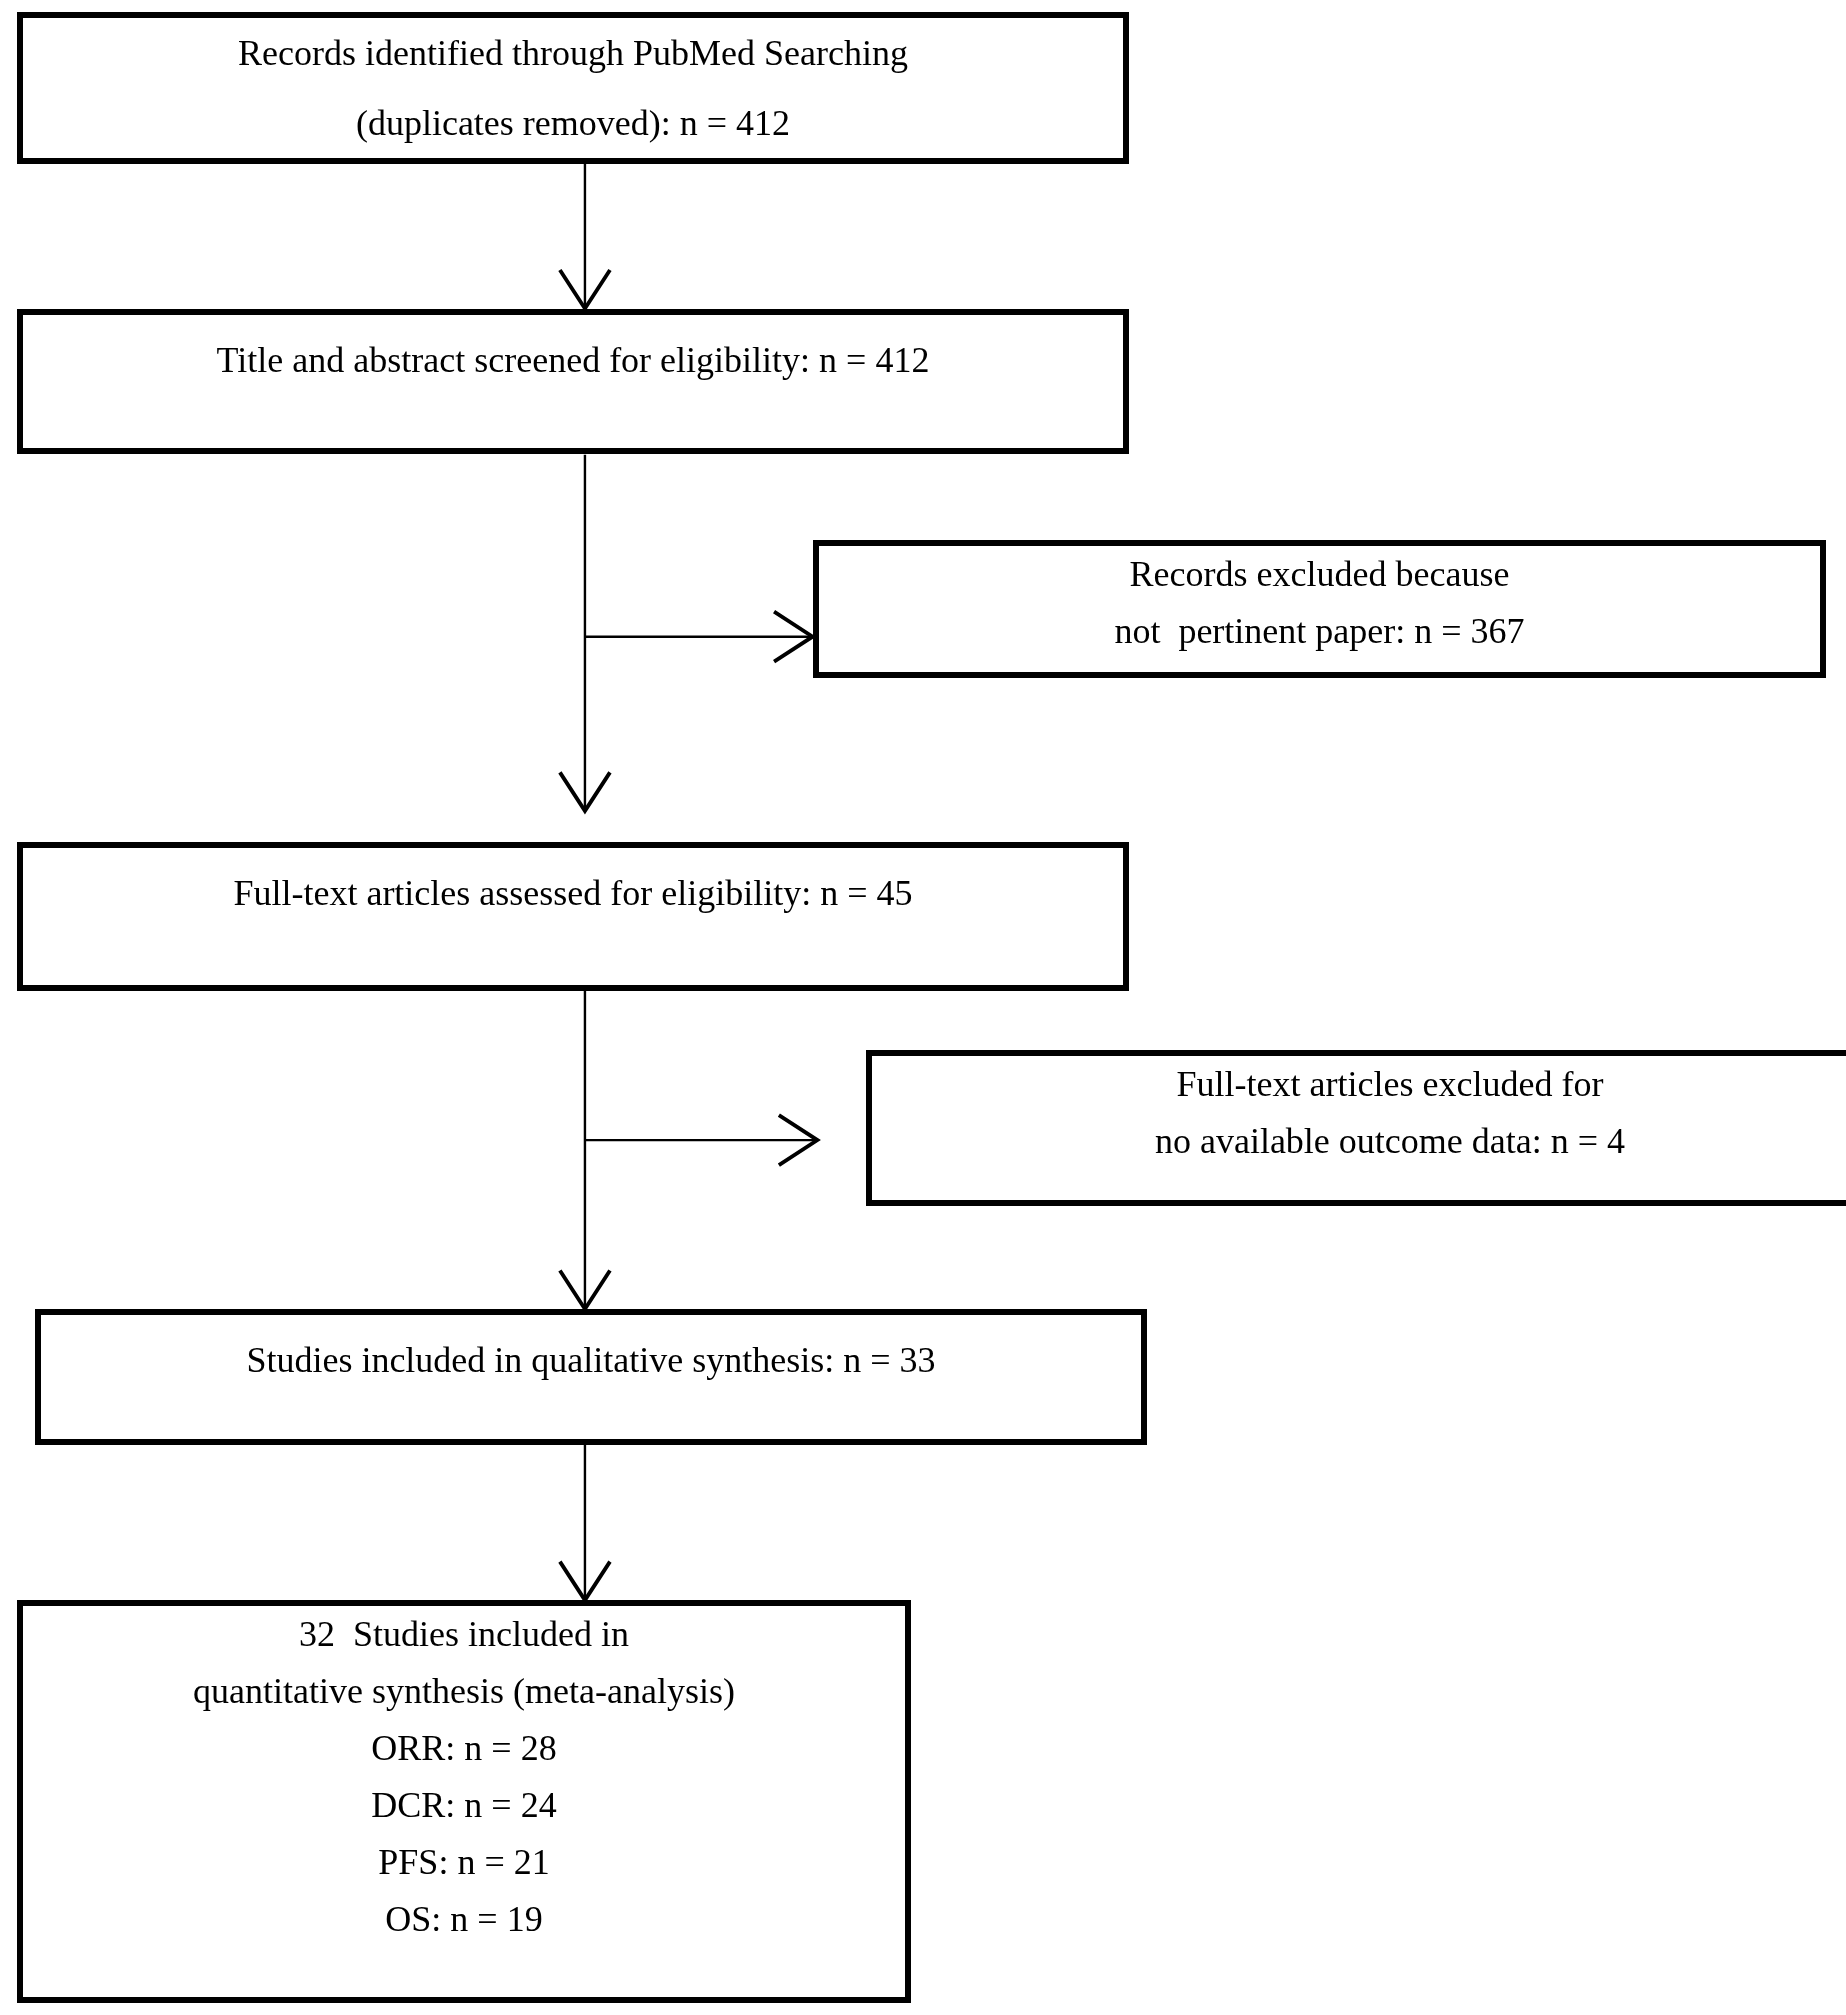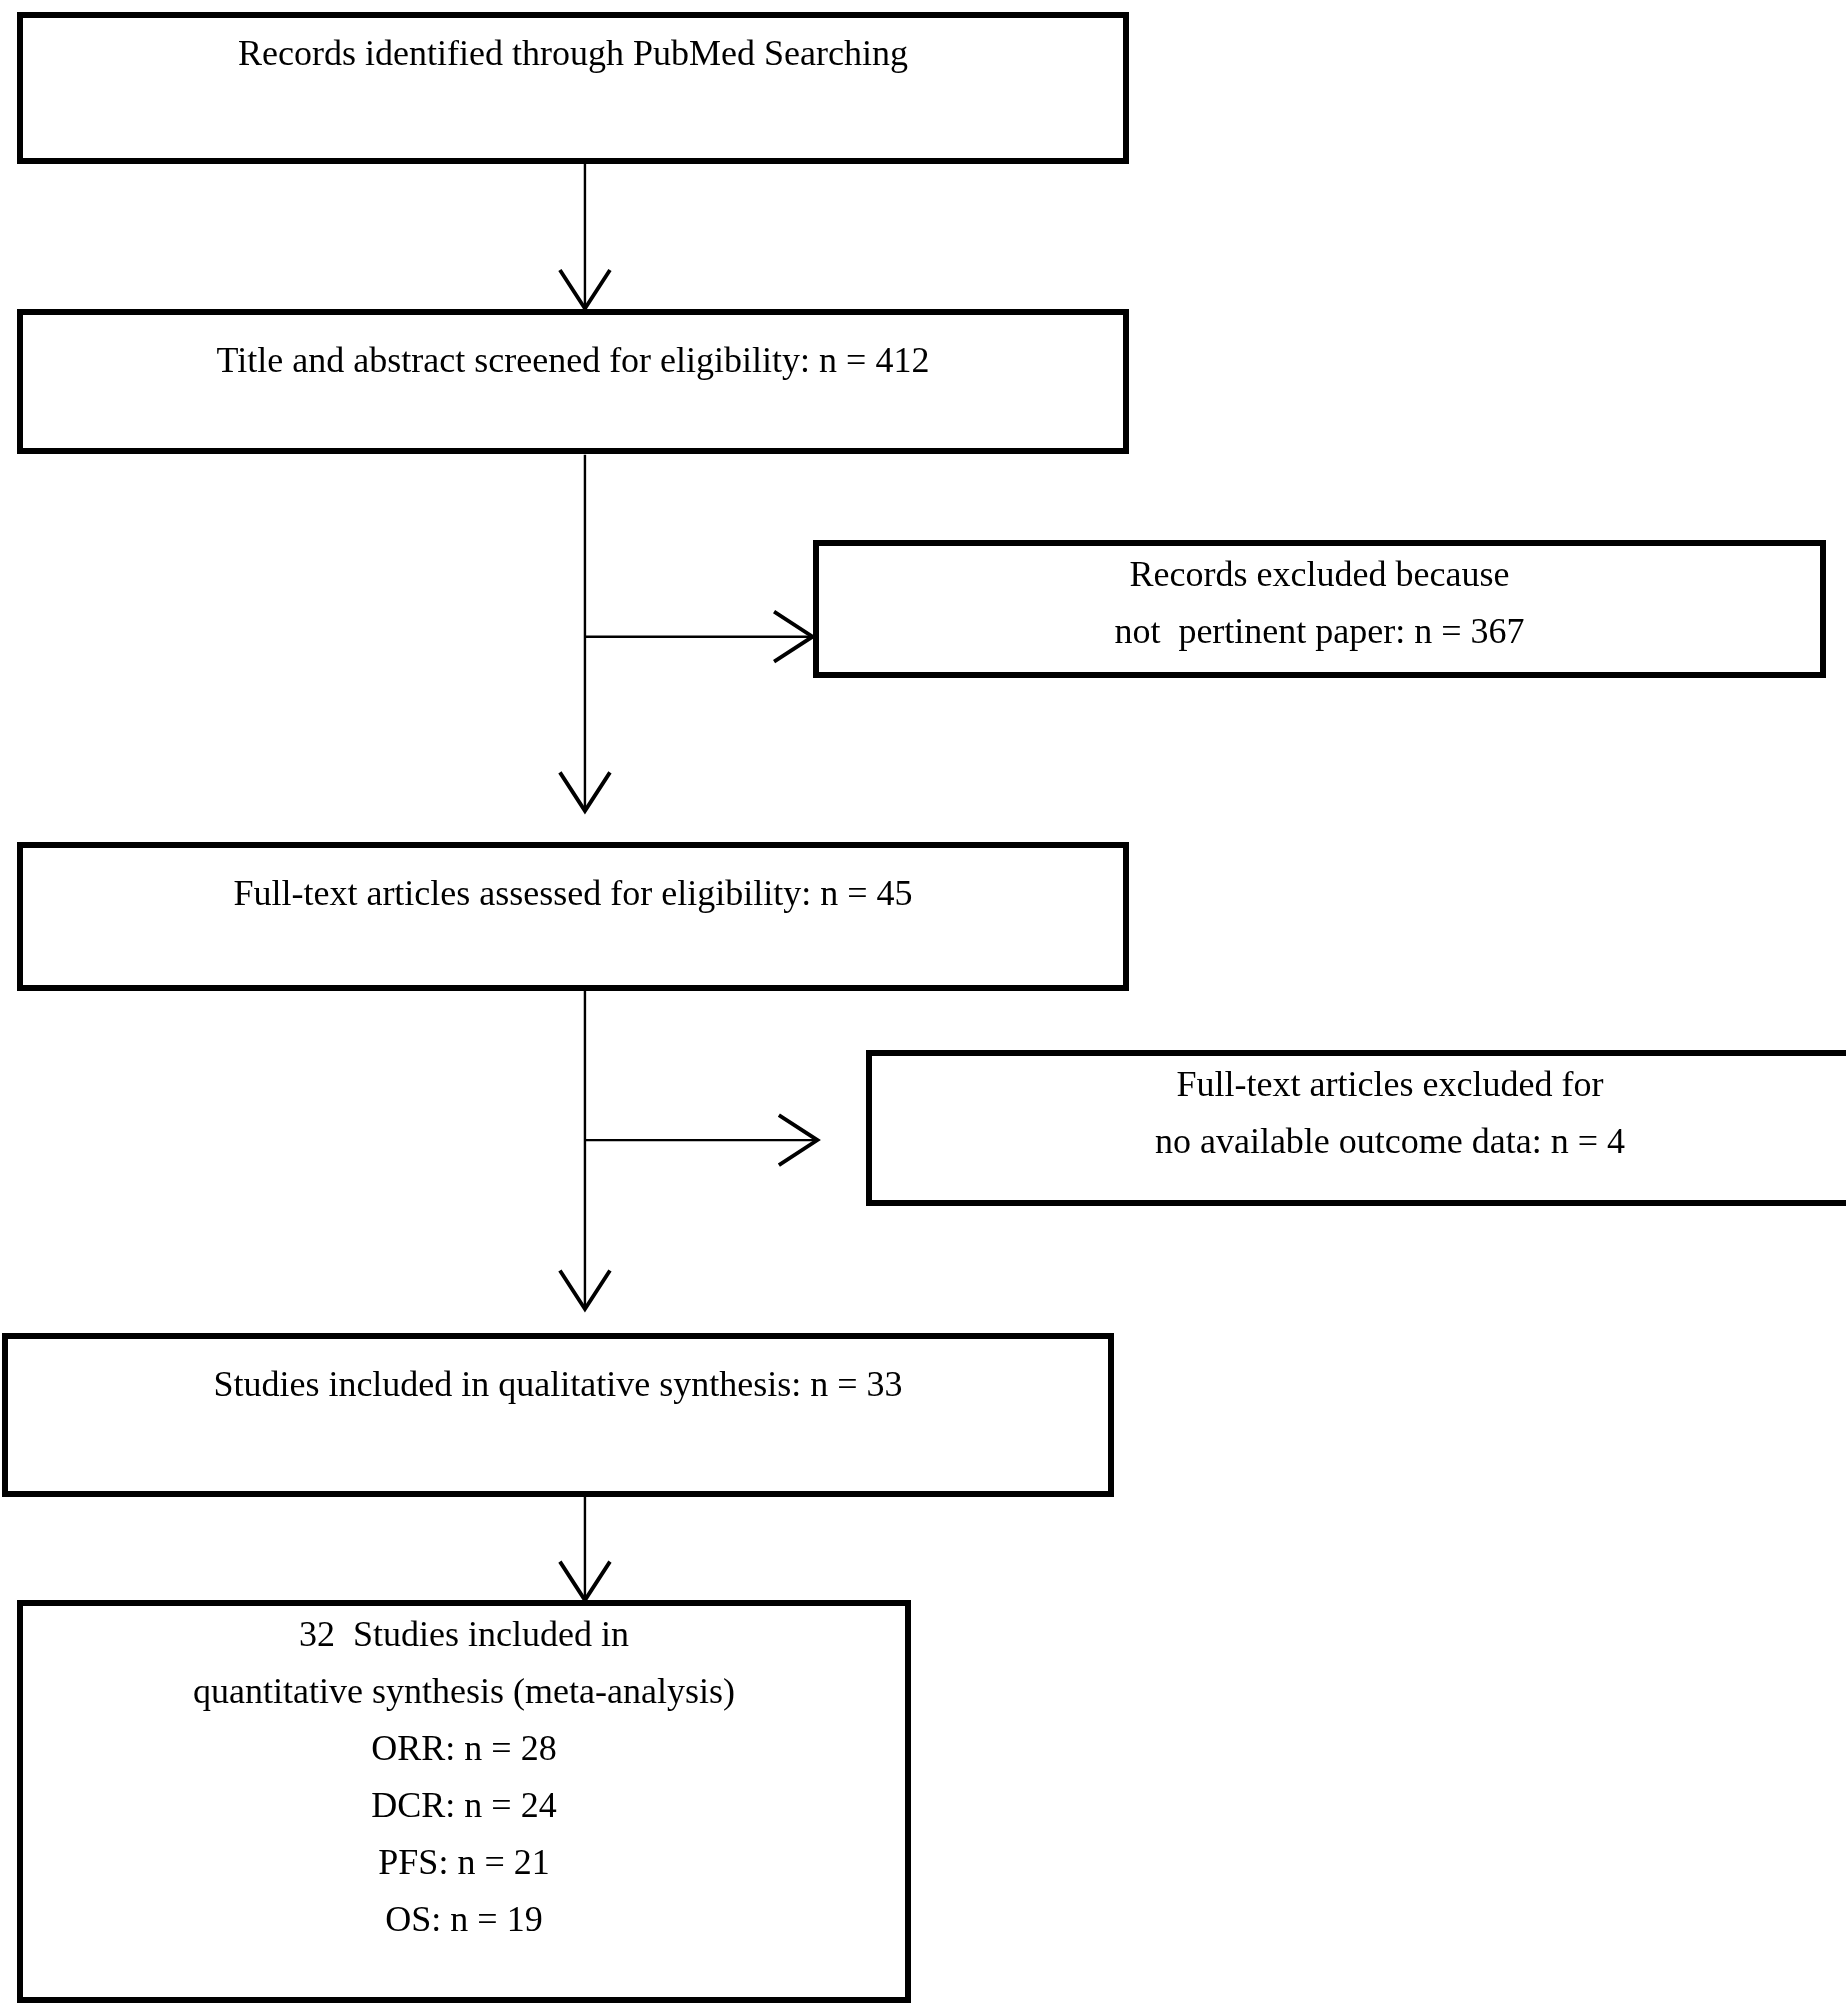--- a/index.html
+++ b/index.html
@@ -35,21 +35,21 @@
   .single  { justify-content: flex-start; padding-top: 24px; }
   .single .tline { line-height: 43px; }
   .wide-lines .tline { line-height: 70px; }
 
   
   #node-identified        { left: 17px;   top: 12px;   width: 1112px; height: 152px; }
   #node-screened          { left: 17px;   top: 309px;  width: 1112px; height: 145px; text-align: right; }
   #node-excluded-screen   { left: 813px; top: 540px; width: 1013px; height: 138px; }
   #node-fulltext          { left: 17px;   top: 842px; width: 1112px; height: 149px; }
   #node-excluded-fulltext { left: 866px; top: 1050px; width: 1001px; height: 156px; padding-left: 47px; }
-  #node-qualitative       { left: 2px;   top: 1309px; width: 1112px; height: 164px; margin-top: 24px; }
+  #node-qualitative       { left: 35px;   top: 1309px; width: 1112px; height: 136px; }
   #node-quantitative      { left: 17px;   top: 1600px; width: 894px; height: 403px; }
 </style>
 </head>
 <body>
 
 <div class="canvas">
 
   <svg class="connectors" viewBox="0 0 3837 4187" xmlns="http://www.w3.org/2000/svg">
 
     <line x1="1215" y1="340" x2="1215" y2="637" stroke="#000000" stroke-width="5"></line>
@@ -66,20 +66,21 @@
 
     <line x1="1215" y1="2369" x2="1692" y2="2369" stroke="#000000" stroke-width="5"></line>
     <polyline points="1618,2317 1698,2369 1618,2421" fill="none" stroke="#000000" stroke-width="8"></polyline>
 
     <line x1="1215" y1="2995" x2="1215" y2="3321" stroke="#000000" stroke-width="5"></line>
     <polyline points="1163,3245 1215,3325 1267,3245" fill="none" stroke="#000000" stroke-width="8"></polyline>
   </svg>
 
   <div class="node vcenter wide-lines" id="node-identified">
     <div class="tline">Records identified through PubMed Searching</div>
+    <div class="tline">(duplicates removed): n = 412</div>
   </div>
 
   <div class="node single" id="node-screened">
     <div class="tline">Title and abstract screened for eligibility: n = 412</div>
   </div>
 
   <div class="node vcenter" id="node-excluded-screen">
     <div class="tline">Records excluded because</div>
     <div class="tline">not  pertinent paper: n = 367</div>
   </div>

